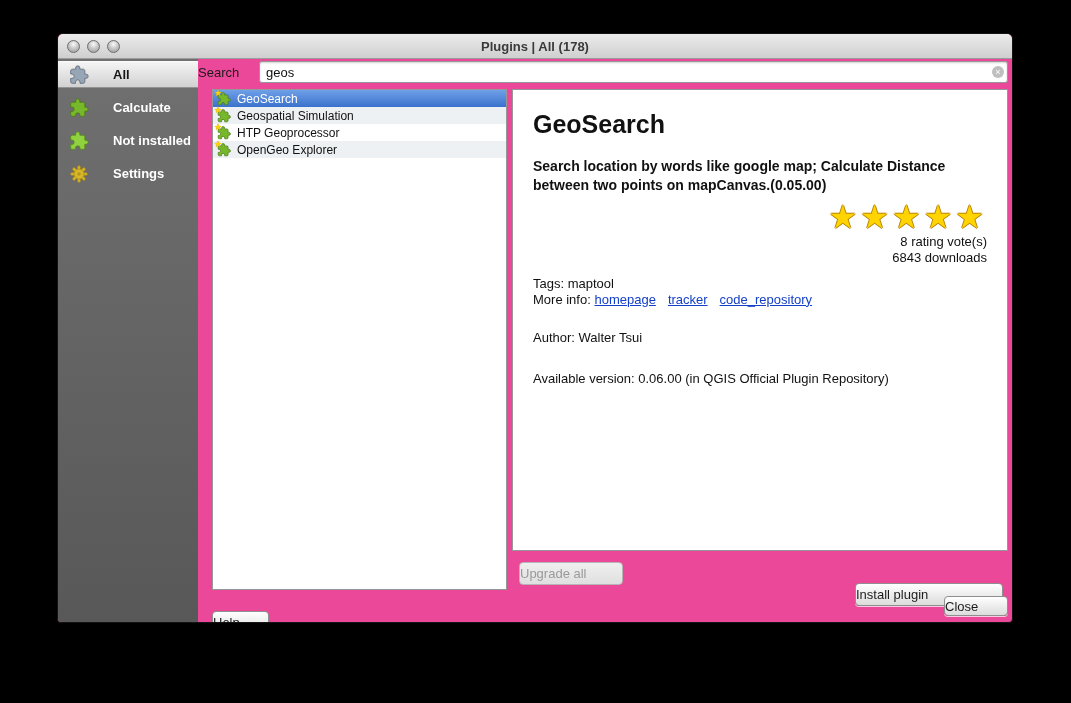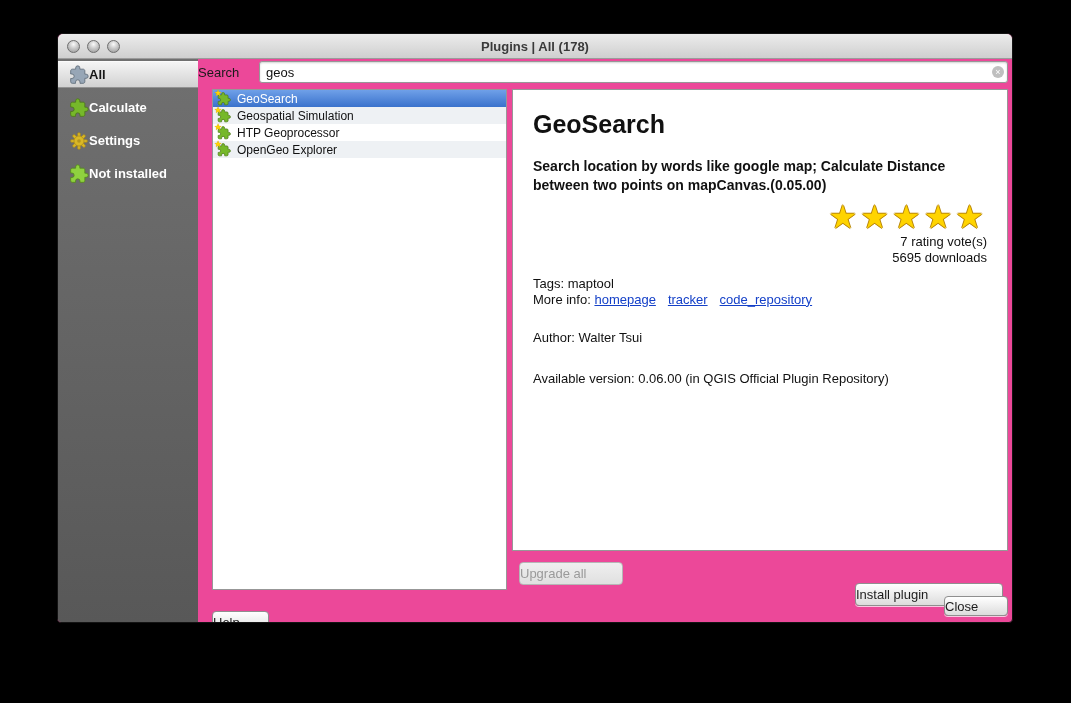--- a/index.html
+++ b/index.html
@@ -33,21 +33,21 @@
     border:1px solid #6e6e6e;
   }
   
   .sidebar {
     position:absolute; left:0; top:25px; bottom:0; width:140px;
     background:linear-gradient(180deg,#707070,#585858);
     padding-top:2px;
   }
   .side-item {
     height:27px; margin-bottom:6px;
-    display:flex; align-items:center; gap:0;
+    display:flex; align-items:center; gap:24px;
     padding-left:11px;
     color:#fff; font-size:13px; font-weight:bold;
     cursor:default;
   }
   .side-item.selected {
     background:linear-gradient(#f6f6f6,#d0d0d0);
     color:#161616;
     box-shadow:inset 0 -1px 0 rgba(0,0,0,.3), inset 0 1px 0 rgba(255,255,255,.6);
   }
   .icon20 { width:20px; height:20px; flex:0 0 20px; position:relative; }
@@ -161,40 +161,40 @@
       <span class="icon20">
         <svg viewBox="0 0 24 24">
             <path fill="#76b82a" stroke="#4d7a18" stroke-width="1" d="M20.5 11H19V7c0-1.1-.9-2-2-2h-4V3.5a2.5 2.5 0 0 0-5 0V5H4c-1.1 0-2 .9-2 2v3.8h1.5a2.7 2.7 0 0 1 0 5.4H2V20c0 1.1.9 2 2 2h3.8v-1.5a2.7 2.7 0 0 1 5.4 0V22H17c1.1 0 2-.9 2-2v-4h1.5a2.5 2.5 0 0 0 0-5z"></path>
           </svg>
       </span>
       <span>Calculate</span>
     </div>
     <div class="side-item">
       <span class="icon20">
         <svg viewBox="0 0 24 24">
+            <path fill="#8fd13f" stroke="#568a1c" stroke-width="1" d="M20.5 11H19V7c0-1.1-.9-2-2-2h-4V3.5a2.5 2.5 0 0 0-5 0V5H4c-1.1 0-2 .9-2 2v3.8h1.5a2.7 2.7 0 0 1 0 5.4H2V20c0 1.1.9 2 2 2h3.8v-1.5a2.7 2.7 0 0 1 5.4 0V22H17c1.1 0 2-.9 2-2v-4h1.5a2.5 2.5 0 0 0 0-5z"></path>
+          </svg>
+      </span>
+      <span>Not installed</span>
+    </div>
+    <div class="side-item">
+      <span class="icon20">
+        <svg viewBox="0 0 24 24">
           <g fill="#d9b827" stroke="#a8881a" stroke-width="0.8">
             <rect x="10.4" y="2" width="3.2" height="20" rx="1.4"></rect>
             <rect x="10.4" y="2" width="3.2" height="20" rx="1.4" transform="rotate(45 12 12)"></rect>
             <rect x="10.4" y="2" width="3.2" height="20" rx="1.4" transform="rotate(90 12 12)"></rect>
             <rect x="10.4" y="2" width="3.2" height="20" rx="1.4" transform="rotate(135 12 12)"></rect>
             <circle cx="12" cy="12" r="6"></circle>
           </g>
           <circle cx="12" cy="12" r="2.2" fill="#b5961f"></circle>
         </svg>
       </span>
       <span>Settings</span>
     </div>
-    <div class="side-item">
-      <span class="icon20">
-        <svg viewBox="0 0 24 24">
-            <path fill="#8fd13f" stroke="#568a1c" stroke-width="1" d="M20.5 11H19V7c0-1.1-.9-2-2-2h-4V3.5a2.5 2.5 0 0 0-5 0V5H4c-1.1 0-2 .9-2 2v3.8h1.5a2.7 2.7 0 0 1 0 5.4H2V20c0 1.1.9 2 2 2h3.8v-1.5a2.7 2.7 0 0 1 5.4 0V22H17c1.1 0 2-.9 2-2v-4h1.5a2.5 2.5 0 0 0 0-5z"></path>
-          </svg>
-      </span>
-      <span>Not installed</span>
-    </div>
   </div>
 
   <span class="search-label">Search</span>
   <input class="search-input" type="text" value="geos" style="">
   <span class="search-clear">×</span>
 
   <div class="plugin-list">
     <div class="plugin-row selected">
       <span class="icon14">
         <svg viewBox="0 0 24 24">
@@ -230,22 +230,22 @@
         <span class="mini-star">★</span>
       </span>
       <span>OpenGeo Explorer</span>
     </div>
   </div>
 
   <div class="details">
     <h1>GeoSearch</h1>
     <div class="desc">Search location by words like google map; Calculate Distance between two points on mapCanvas.(0.05.00)</div>
     <div class="stars">★★★★★</div>
-    <div class="r-line">7 rating vote(s)</div>
-    <div class="r-line">5695 downloads</div>
+    <div class="r-line">8 rating vote(s)</div>
+    <div class="r-line">6843 downloads</div>
     <div class="meta-line tags-line"><span>Tags: </span><span>maptool</span></div>
     <div class="meta-line"><span>More info: </span><a>homepage</a><a>tracker</a><a>code_repository</a></div>
     <div class="meta-line author-line">Author: Walter Tsui</div>
     <div class="meta-line version-line">Available version: 0.06.00 (in QGIS Official Plugin Repository)</div>
   </div>
 
   <button id="btn-upgrade" class="btn disabled">Upgrade all</button>
   <button id="btn-install" class="btn">Install plugin</button>
   <button id="btn-help" class="btn">Help</button>
   <button id="btn-close" class="btn">Close</button>

